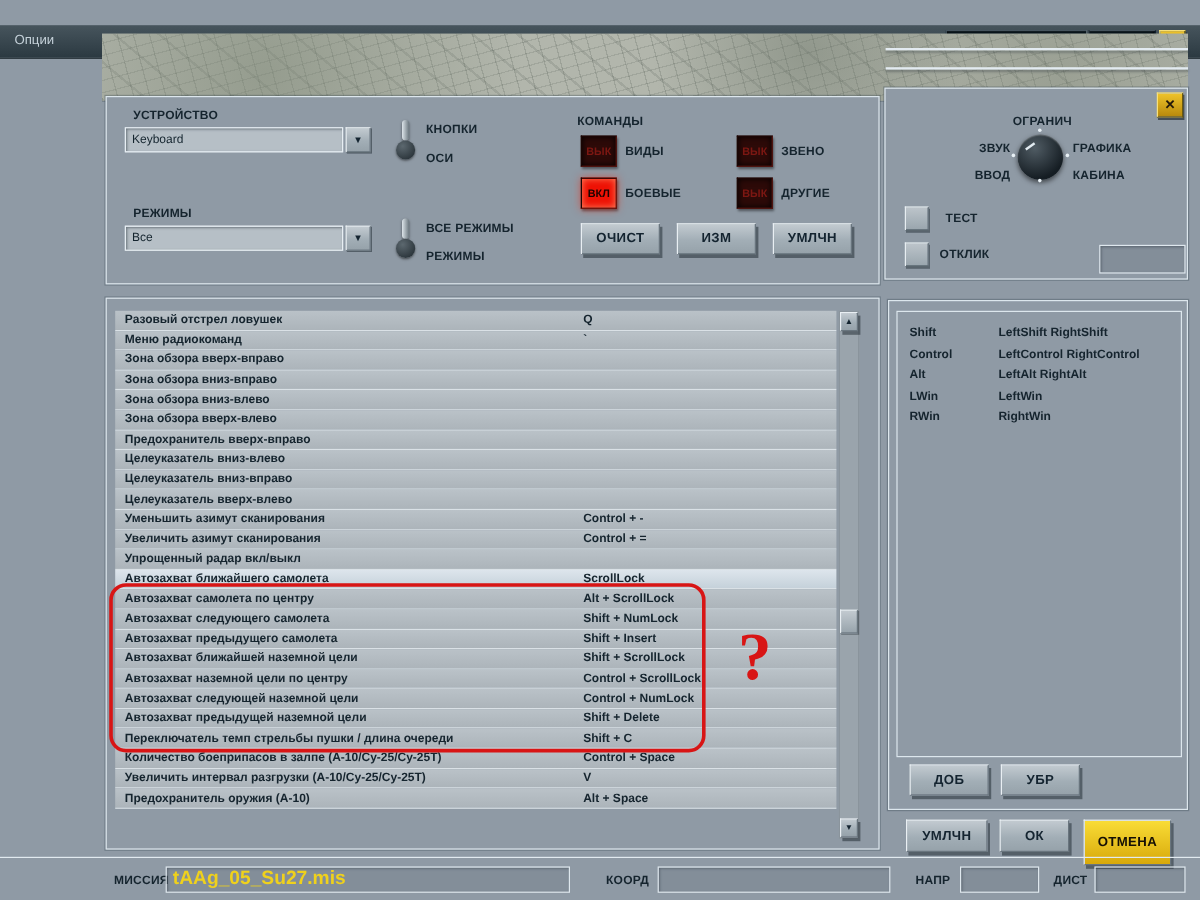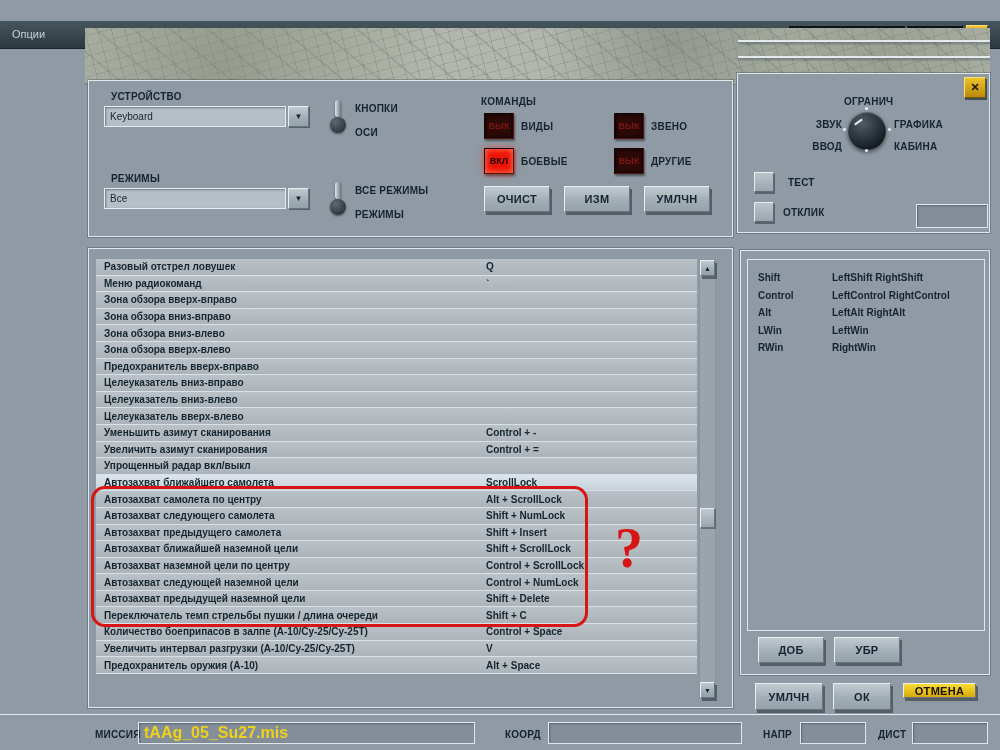--- a/index.html
+++ b/index.html
@@ -215,25 +215,25 @@
       </div>
       <div class="bind-row">
         <span class="bind-action">Зона обзора вверх-влево</span>
         <span class="bind-key"></span>
       </div>
       <div class="bind-row">
         <span class="bind-action">Предохранитель вверх-вправо</span>
         <span class="bind-key"></span>
       </div>
       <div class="bind-row">
+        <span class="bind-action">Целеуказатель вниз-влево</span>
+        <span class="bind-key"></span>
+      </div>
+      <div class="bind-row">
         <span class="bind-action">Целеуказатель вниз-вправо</span>
-        <span class="bind-key"></span>
-      </div>
-      <div class="bind-row">
-        <span class="bind-action">Целеуказатель вниз-влево</span>
         <span class="bind-key"></span>
       </div>
       <div class="bind-row">
         <span class="bind-action">Целеуказатель вверх-влево</span>
         <span class="bind-key"></span>
       </div>
       <div class="bind-row">
         <span class="bind-action">Уменьшить азимут сканирования</span>
         <span class="bind-key">Control + -</span>
       </div>
@@ -330,21 +330,21 @@
         <span class="mod-name">RWin</span>
         <span class="mod-keys">RightWin</span>
       </div>
     </div>
   <div class="btn3d" style="left:17px;top:386px;width:66px;height:26px">ДОБ</div>
   <div class="btn3d" style="left:93px;top:386px;width:66px;height:26px">УБР</div>
 </div>
 
 <div class="btn3d" style="left:755px;top:683px;width:68px;height:27px">УМЛЧН</div>
 <div class="btn3d" style="left:833px;top:683px;width:58px;height:27px">ОК</div>
-<div class="btn3d yellow" style="left:903px;top:683px;width:73px;height:15px">ОТМЕНА</div>
+<div class="btn3d yellow" style="left:903px;top:683px;width:73px;height:38px">ОТМЕНА</div>
 
 <div class="bottombar">
   <span class="lbl" style="left:95px;top:14px">МИССИЯ</span>
   <div class="field" style="left:138px;top:7px;width:337px;height:22px">
       <span class="mission-val">tAAg_05_Su27.mis</span>
     </div>
   <span class="lbl" style="left:505px;top:14px">КООРД</span>
   <div class="field" style="left:548px;top:7px;width:194px;height:22px">
       <span></span>
     </div>

